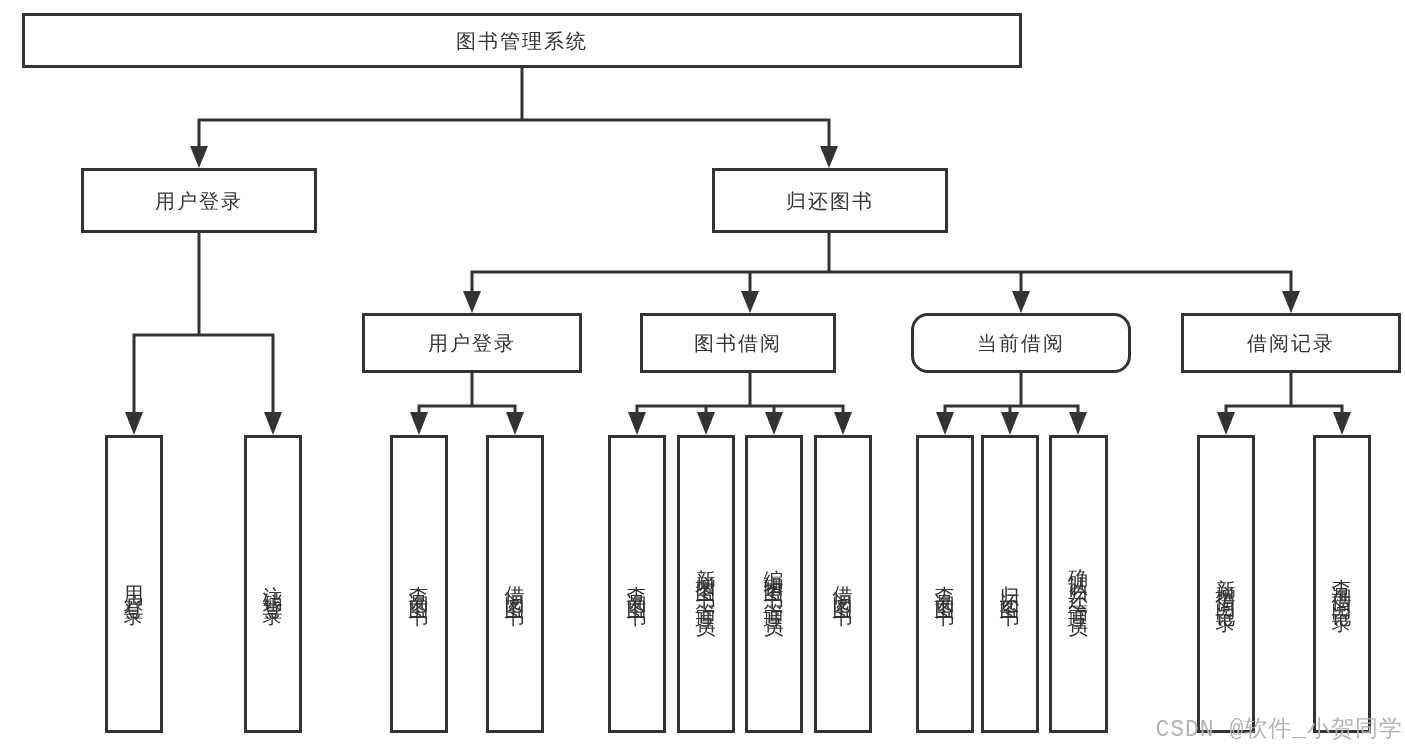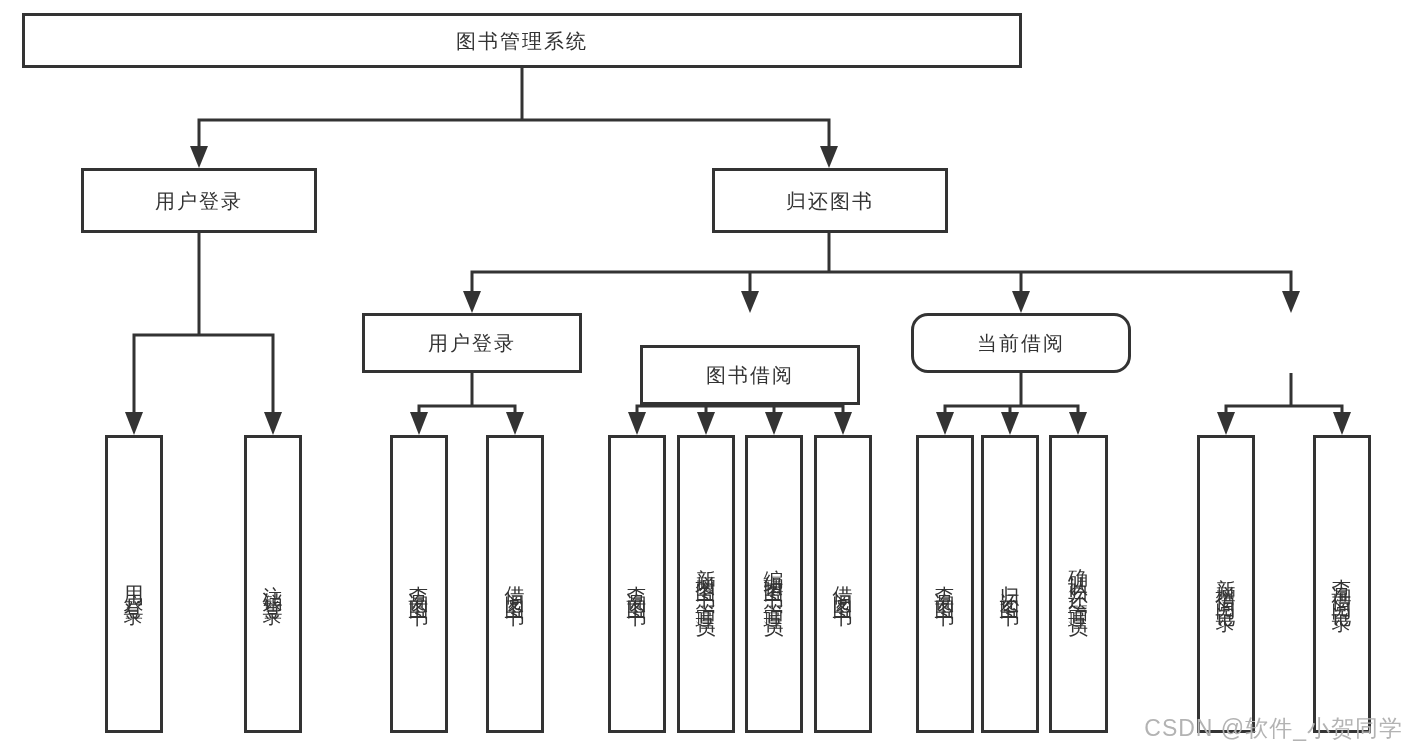--- a/index.html
+++ b/index.html
@@ -38,21 +38,21 @@
     line-height: 1.1;
   }
   #watermark {
     position: absolute;
     right: 2px;
     bottom: 3px;
     font-size: 23px;
     color: #b3b3b3;
     letter-spacing: 1px;
     z-index: 5;
-    font-family: Liberation Sans, sans-serif;
+    font-family: Liberation Mono, monospace;
   }
 </style>
 </head>
 <body>
 
 <div id="canvas">
 
   <svg id="connectors" viewBox="0 0 1405 747" xmlns="http://www.w3.org/2000/svg">
     <g stroke="#333333" stroke-width="3" fill="none">
 
@@ -104,22 +104,23 @@
       <polygon points="1333,412 1351,412 1342,435"></polygon>
     </g>
   </svg>
 
   <div class="node" style="left:22px; top:13px; width:1000px; height:55px;">图书管理系统</div>
 
   <div class="node" style="left:81px; top:168px; width:236px; height:65px;">用户登录</div>
   <div class="node" style="left:712px; top:168px; width:236px; height:65px;">归还图书</div>
 
   <div class="node" style="left:362px; top:313px; width:220px; height:60px;">用户登录</div>
-  <div class="node" style="left:640px; top:313px; width:220px; height:60px;margin-top:32px;">图书借阅</div>
+  <div class="node" style="left:640px; top:313px; width:196px; height:60px;">图书借阅</div>
   <div class="node" style="left:911px; top:313px; width:220px; height:60px;border-radius:17px;">当前借阅</div>
+  <div class="node" style="left:1181px; top:313px; width:220px; height:60px;">借阅记录</div>
 
   <div class="node v" style="left:105px; top:435px; width:58px; height:298px;">用户登录</div>
   <div class="node v" style="left:244px; top:435px; width:58px; height:298px;">注销登录</div>
 
   <div class="node v" style="left:390px; top:435px; width:58px; height:298px;">查询图书</div>
   <div class="node v" style="left:486px; top:435px; width:58px; height:298px;">借阅图书</div>
 
   <div class="node v" style="left:608px; top:435px; width:58px; height:298px;">查询图书</div>
   <div class="node v" style="left:677px; top:435px; width:58px; height:298px;">新增图书（管理员）</div>
   <div class="node v" style="left:745px; top:435px; width:58px; height:298px;">编辑图书（管理员）</div>

